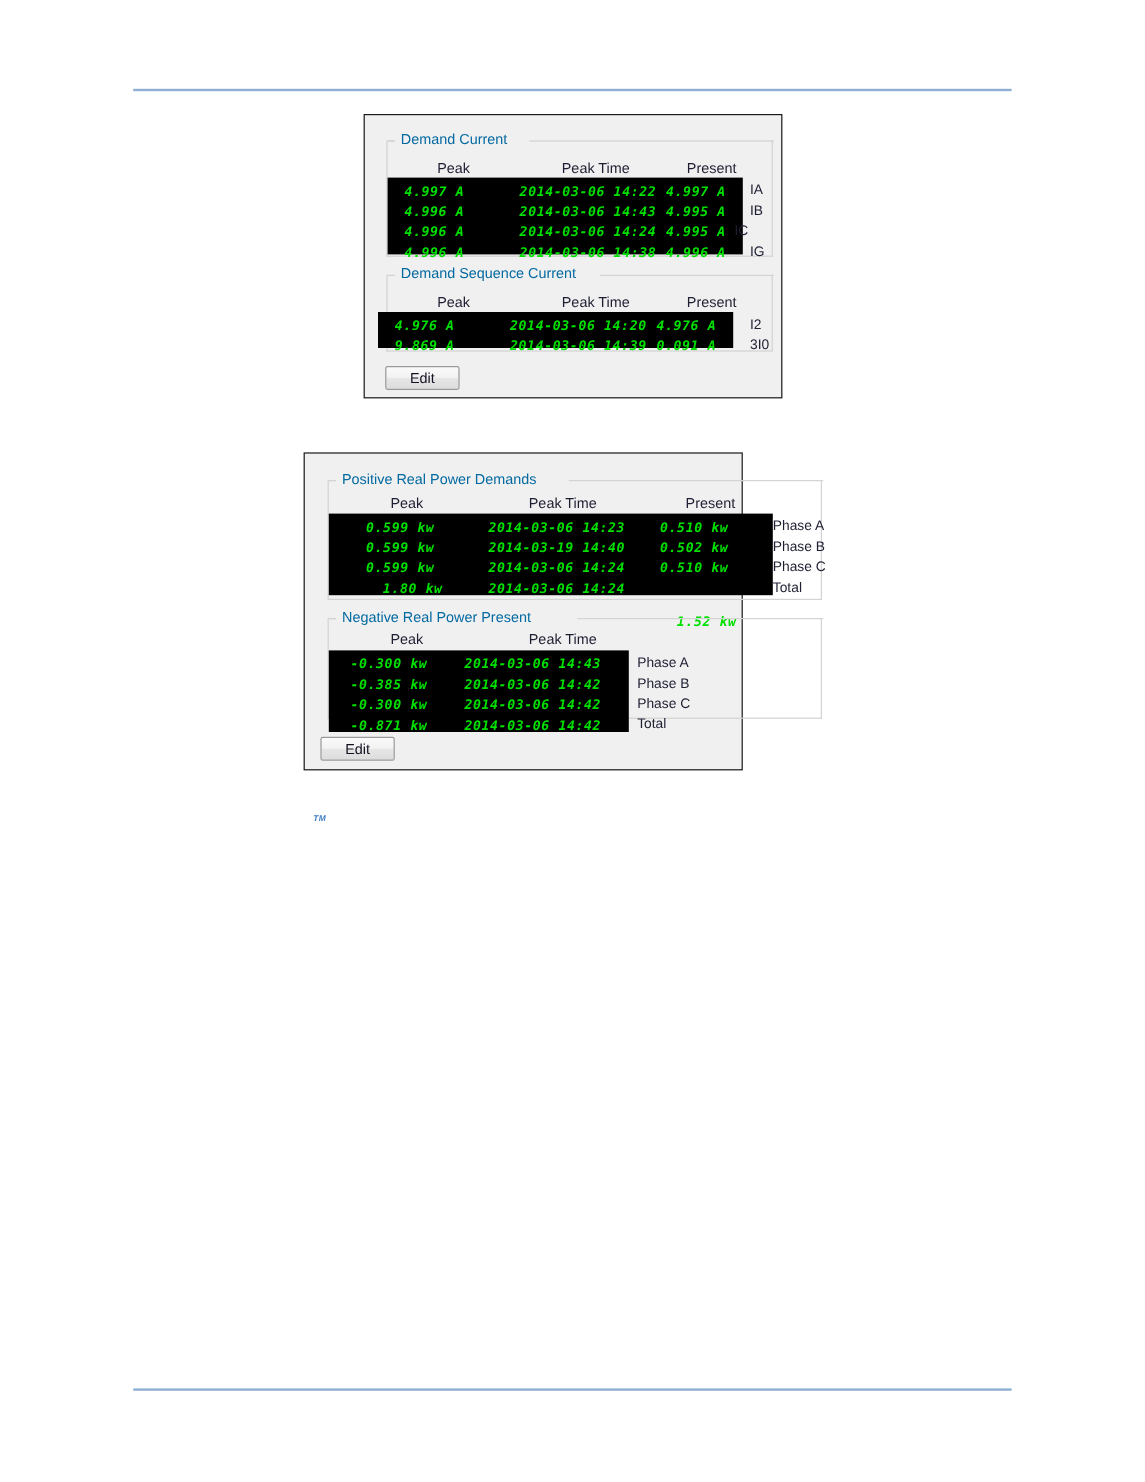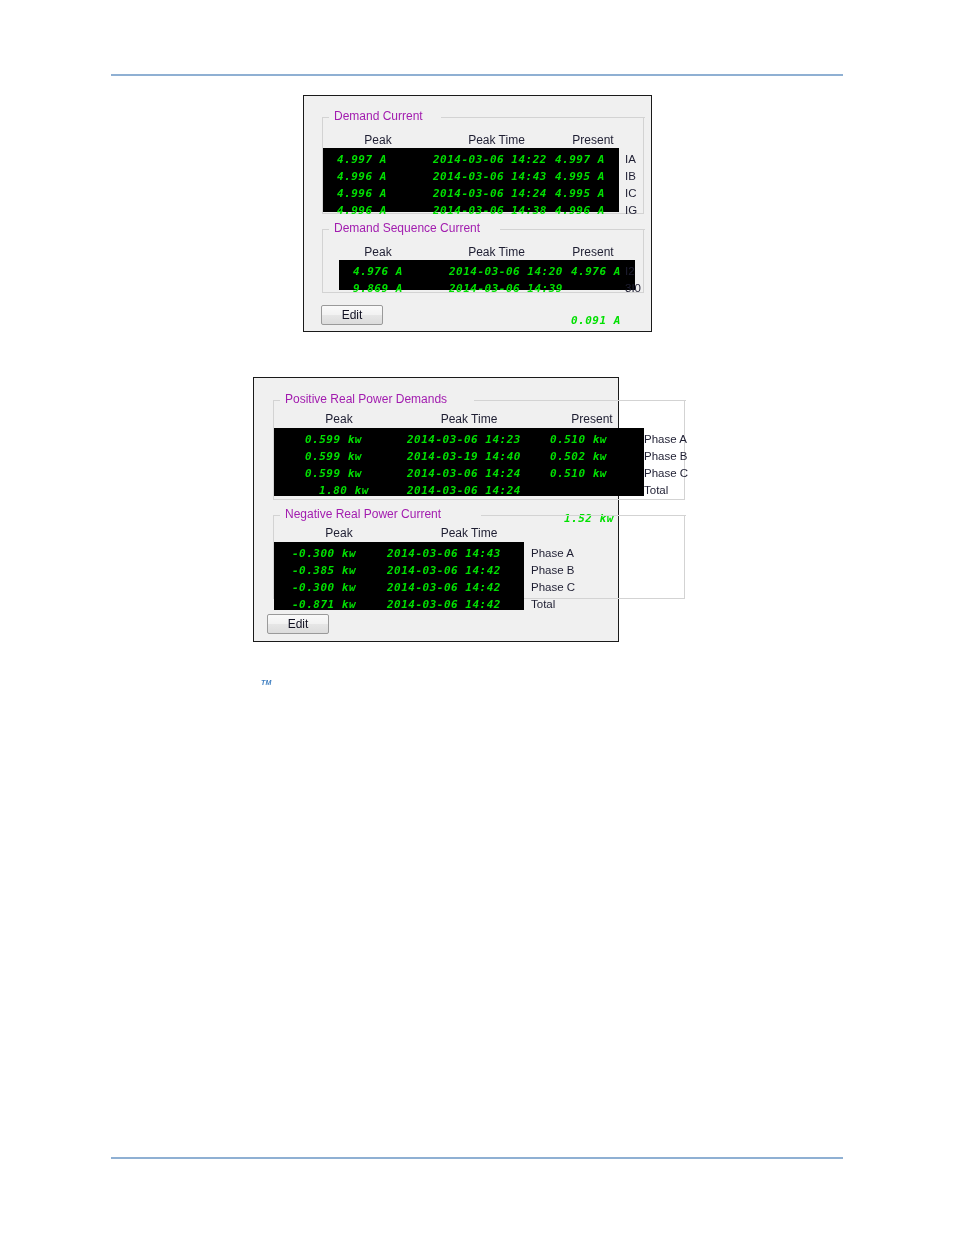--- a/index.html
+++ b/index.html
@@ -50,21 +50,21 @@
     background: #d3d3d3;
   }
   .groupbox::before { left: 0; width: 6px; }
   .groupbox-legend {
     position: absolute;
     top: -8px;
     left: 8px;
     background: #f0f0f0;
     padding: 0 3px;
     font-size: 12px;
-    color: #a21caf;
+    color: #0369a1;
     white-space: nowrap;
     line-height: 14px;
   }
   .groupbox-topline {
     position: absolute;
     top: 0;
     height: 1px;
     background: #d3d3d3;
   }
 
@@ -172,42 +172,42 @@
     </div>
     <div class="lcd-row">
       <div class="lcd-cell" style="left:14px; width:82px; text-align:left;">4.996 A</div>
       <div class="lcd-cell" style="left:110px;">2014-03-06 14:38</div>
       <div class="lcd-cell" style="left:232px;">4.996 A</div>
     </div>
   </div>
 
   <div class="row-label" style="left:321px; top:55px;">IA</div>
   <div class="row-label" style="left:321px; top:72px;">IB</div>
-  <div class="row-label" style="left:321px; top:89px;">IC</div>
+  <div class="row-label" style="left:308px; top:89px;">IC</div>
   <div class="row-label" style="left:321px; top:106px;">IG</div>
 
   <div class="groupbox" style="left:18px; top:133px; width:322px; height:64px;">
     <div class="groupbox-topline" style="left:0; width:6px;"></div>
     <div class="groupbox-topline" style="left:177px; width:145px;"></div>
     <div class="groupbox-legend">Demand Sequence Current</div>
   </div>
   <div class="col-head" style="left:37px; top:149px; width:74px;">Peak</div>
   <div class="col-head" style="left:131px; top:149px; width:123px;">Peak Time</div>
   <div class="col-head" style="left:249px; top:149px; width:80px;">Present</div>
 
-  <div class="lcd" style="left:35px; top:164px; width:296px; height:30px; padding-top:3px;">
+  <div class="lcd" style="left:11px; top:164px; width:296px; height:30px; padding-top:3px;">
     <div class="lcd-row">
       <div class="lcd-cell" style="left:14px;">4.976 A</div>
       <div class="lcd-cell" style="left:110px;">2014-03-06 14:20</div>
       <div class="lcd-cell" style="left:232px;">4.976 A</div>
     </div>
     <div class="lcd-row">
       <div class="lcd-cell" style="left:14px;">9.869 A</div>
       <div class="lcd-cell" style="left:110px;">2014-03-06 14:39</div>
-      <div class="lcd-cell" style="left:232px;margin-top:32px;">0.091 A</div>
+      <div class="lcd-cell" style="left:232px;">0.091 A</div>
     </div>
   </div>
   <div class="row-label" style="left:321px; top:167px;">I2</div>
   <div class="row-label" style="left:321px; top:184px;">3I0</div>
 
   <button class="edit-btn" style="left:17px; top:209px; width:62px; height:20px;">Edit</button>
 </div>
 
 <div class="panel" style="left:253px; top:377px; width:366px; height:265px;">
 
@@ -243,21 +243,21 @@
     </div>
   </div>
   <div class="row-label" style="left:390px; top:53px;">Phase A</div>
   <div class="row-label" style="left:390px; top:70px;">Phase B</div>
   <div class="row-label" style="left:390px; top:87px;">Phase C</div>
   <div class="row-label" style="left:390px; top:104px;">Total</div>
 
   <div class="groupbox" style="left:19px; top:137px; width:412px; height:84px;">
     <div class="groupbox-topline" style="left:0; width:6px;"></div>
     <div class="groupbox-topline" style="left:207px; width:205px;"></div>
-    <div class="groupbox-legend">Negative Real Power Current</div>
+    <div class="groupbox-legend">Negative Real Power Present</div>
   </div>
   <div class="col-head" style="left:42px; top:148px; width:86px;">Peak</div>
   <div class="col-head" style="left:153px; top:148px; width:124px;">Peak Time</div>
 
   <div class="lcd" style="left:20px; top:164px; width:250px; height:68px; padding-top:3px;">
     <div class="lcd-row">
       <div class="lcd-cell" style="left:18px;">-0.300 kw</div>
       <div class="lcd-cell" style="left:113px;">2014-03-06 14:43</div>
     </div>
     <div class="lcd-row">

